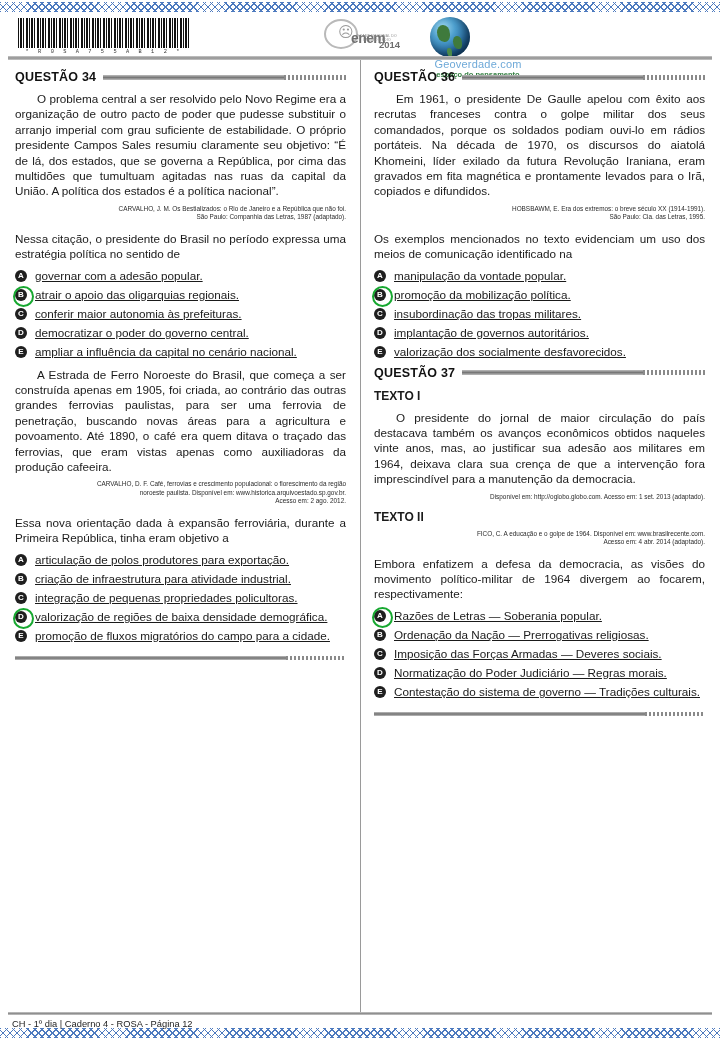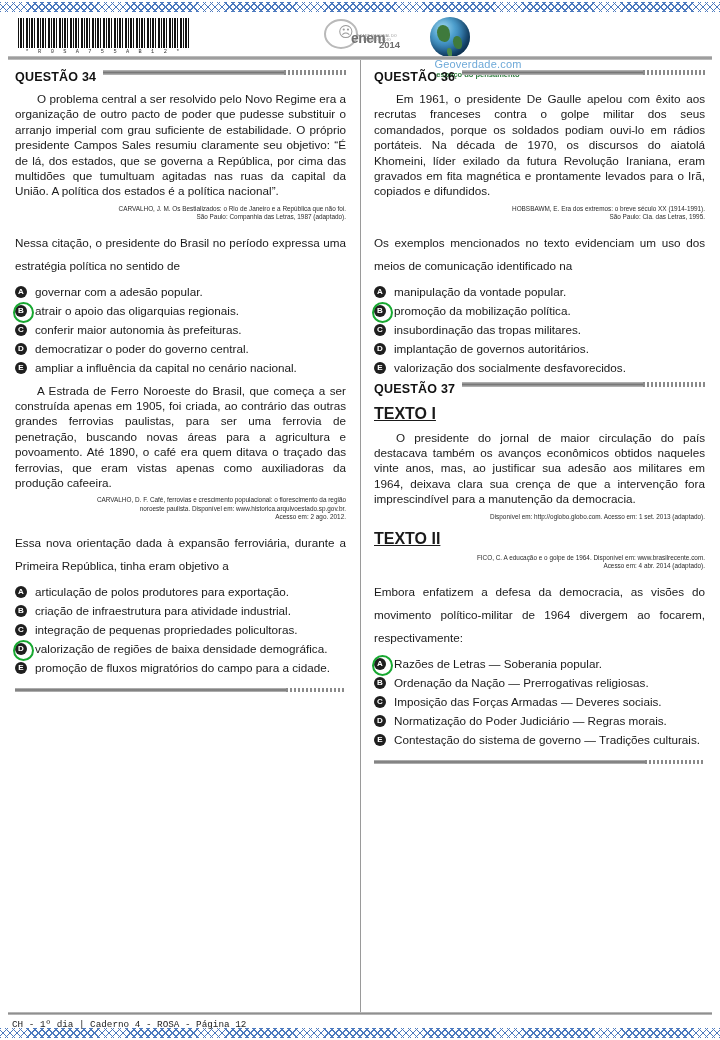--- a/index.html
+++ b/index.html
@@ -94,21 +94,21 @@
     padding:0 9px;
   }
   .col-left  { left:6px; }
   .col-right { left:365px; }
   .col-divider {
     position:absolute; left:360px; top:60px; width:1px; height:953px;
     background:#9a9a9a;
   }
 
   
-  .q-head { display:flex; align-items:flex-start; margin:6px 0 2px; }
+  .q-head { display:flex; align-items:center; margin:6px 0 2px; }
   .q-title {
     font-size:12.5px; font-weight:bold; color:#111; letter-spacing:.2px;
     white-space:nowrap;
   }
   .q-bar { flex:1; display:flex; align-items:center; margin-left:7px; }
   .q-bar-solid {
     flex:1; height:5px;
     background:linear-gradient(to bottom,#bdbdbd,#777,#bdbdbd);
   }
   .q-bar-dash {
@@ -116,25 +116,25 @@
     background:repeating-linear-gradient(to right,
       #8a8a8a 0 2px, #fff 2px 4px);
   }
 
   
   .para {
     font-size:11.7px; line-height:15.4px; text-align:justify;
     text-indent:22px; margin:7px 0 0;
   }
   .prompt {
-    font-size:11.7px; line-height:23px; text-align:justify;
+    font-size:11.7px; line-height:15px; text-align:justify;
     margin:9px 0 0;
   }
   .subhead {
-    font-size:16px; font-weight:bold; margin:9px 0 0;text-decoration:underline;
+    font-size:12px; font-weight:bold; margin:9px 0 0;
   }
   .cite {
     font-size:6.4px; line-height:8.4px; text-align:right;
     color:#2a2a2a; margin:6px 0 0;
   }
 
   
   .alts { margin-top:8px; }
   .alt { display:flex; align-items:flex-start; margin-bottom:4.5px; }
   .alt-key {
@@ -145,42 +145,42 @@
     position:absolute; left:0; top:0; width:12px; height:12px;
     border-radius:50%; background:#1f1f1f; color:#fff;
     font-size:8px; font-weight:bold; line-height:12px; text-align:center;
   }
   .alt-key.marked::after {
     content:""; position:absolute; left:-2.5px; top:-2.5px;
     width:17px; height:17px; border-radius:50%;
     border:2px solid #17a830;
   }
   .alt-text {
-    flex:1; font-size:11.7px; line-height:14.6px; text-align:justify;
+    flex:1; font-size:11.7px; line-height:14.6px; text-align:justify;text-decoration:underline;
   }
 
   
   .end-rule { display:flex; align-items:center; margin-top:12px; }
   .end-rule .s {
     flex:1; height:4px;
     background:linear-gradient(to bottom,#c0c0c0,#6f6f6f,#c0c0c0);
   }
   .end-rule .d {
     width:60px; height:4px;
     background:repeating-linear-gradient(to right,#8a8a8a 0 2px,#fff 2px 4px);
   }
 
   
   .footer-rule {
     position:absolute; left:8px; top:1012px; width:704px; height:3px;
     background:linear-gradient(to bottom,#c9c9c9,#8f8f8f,#c9c9c9);
   }
   .footer-text {
     position:absolute; left:12px; top:1019px;
-    font-size:9.3px; color:#222;font-family:Liberation Mono, monospace;
+    font-size:9.3px; color:#222;
   }
 </style>
 </head>
 <body>
 
 <div class="zigzag top"></div>
 <div class="zigzag bottom"></div>
 
 <div class="header">
   <div class="barcode"></div>

